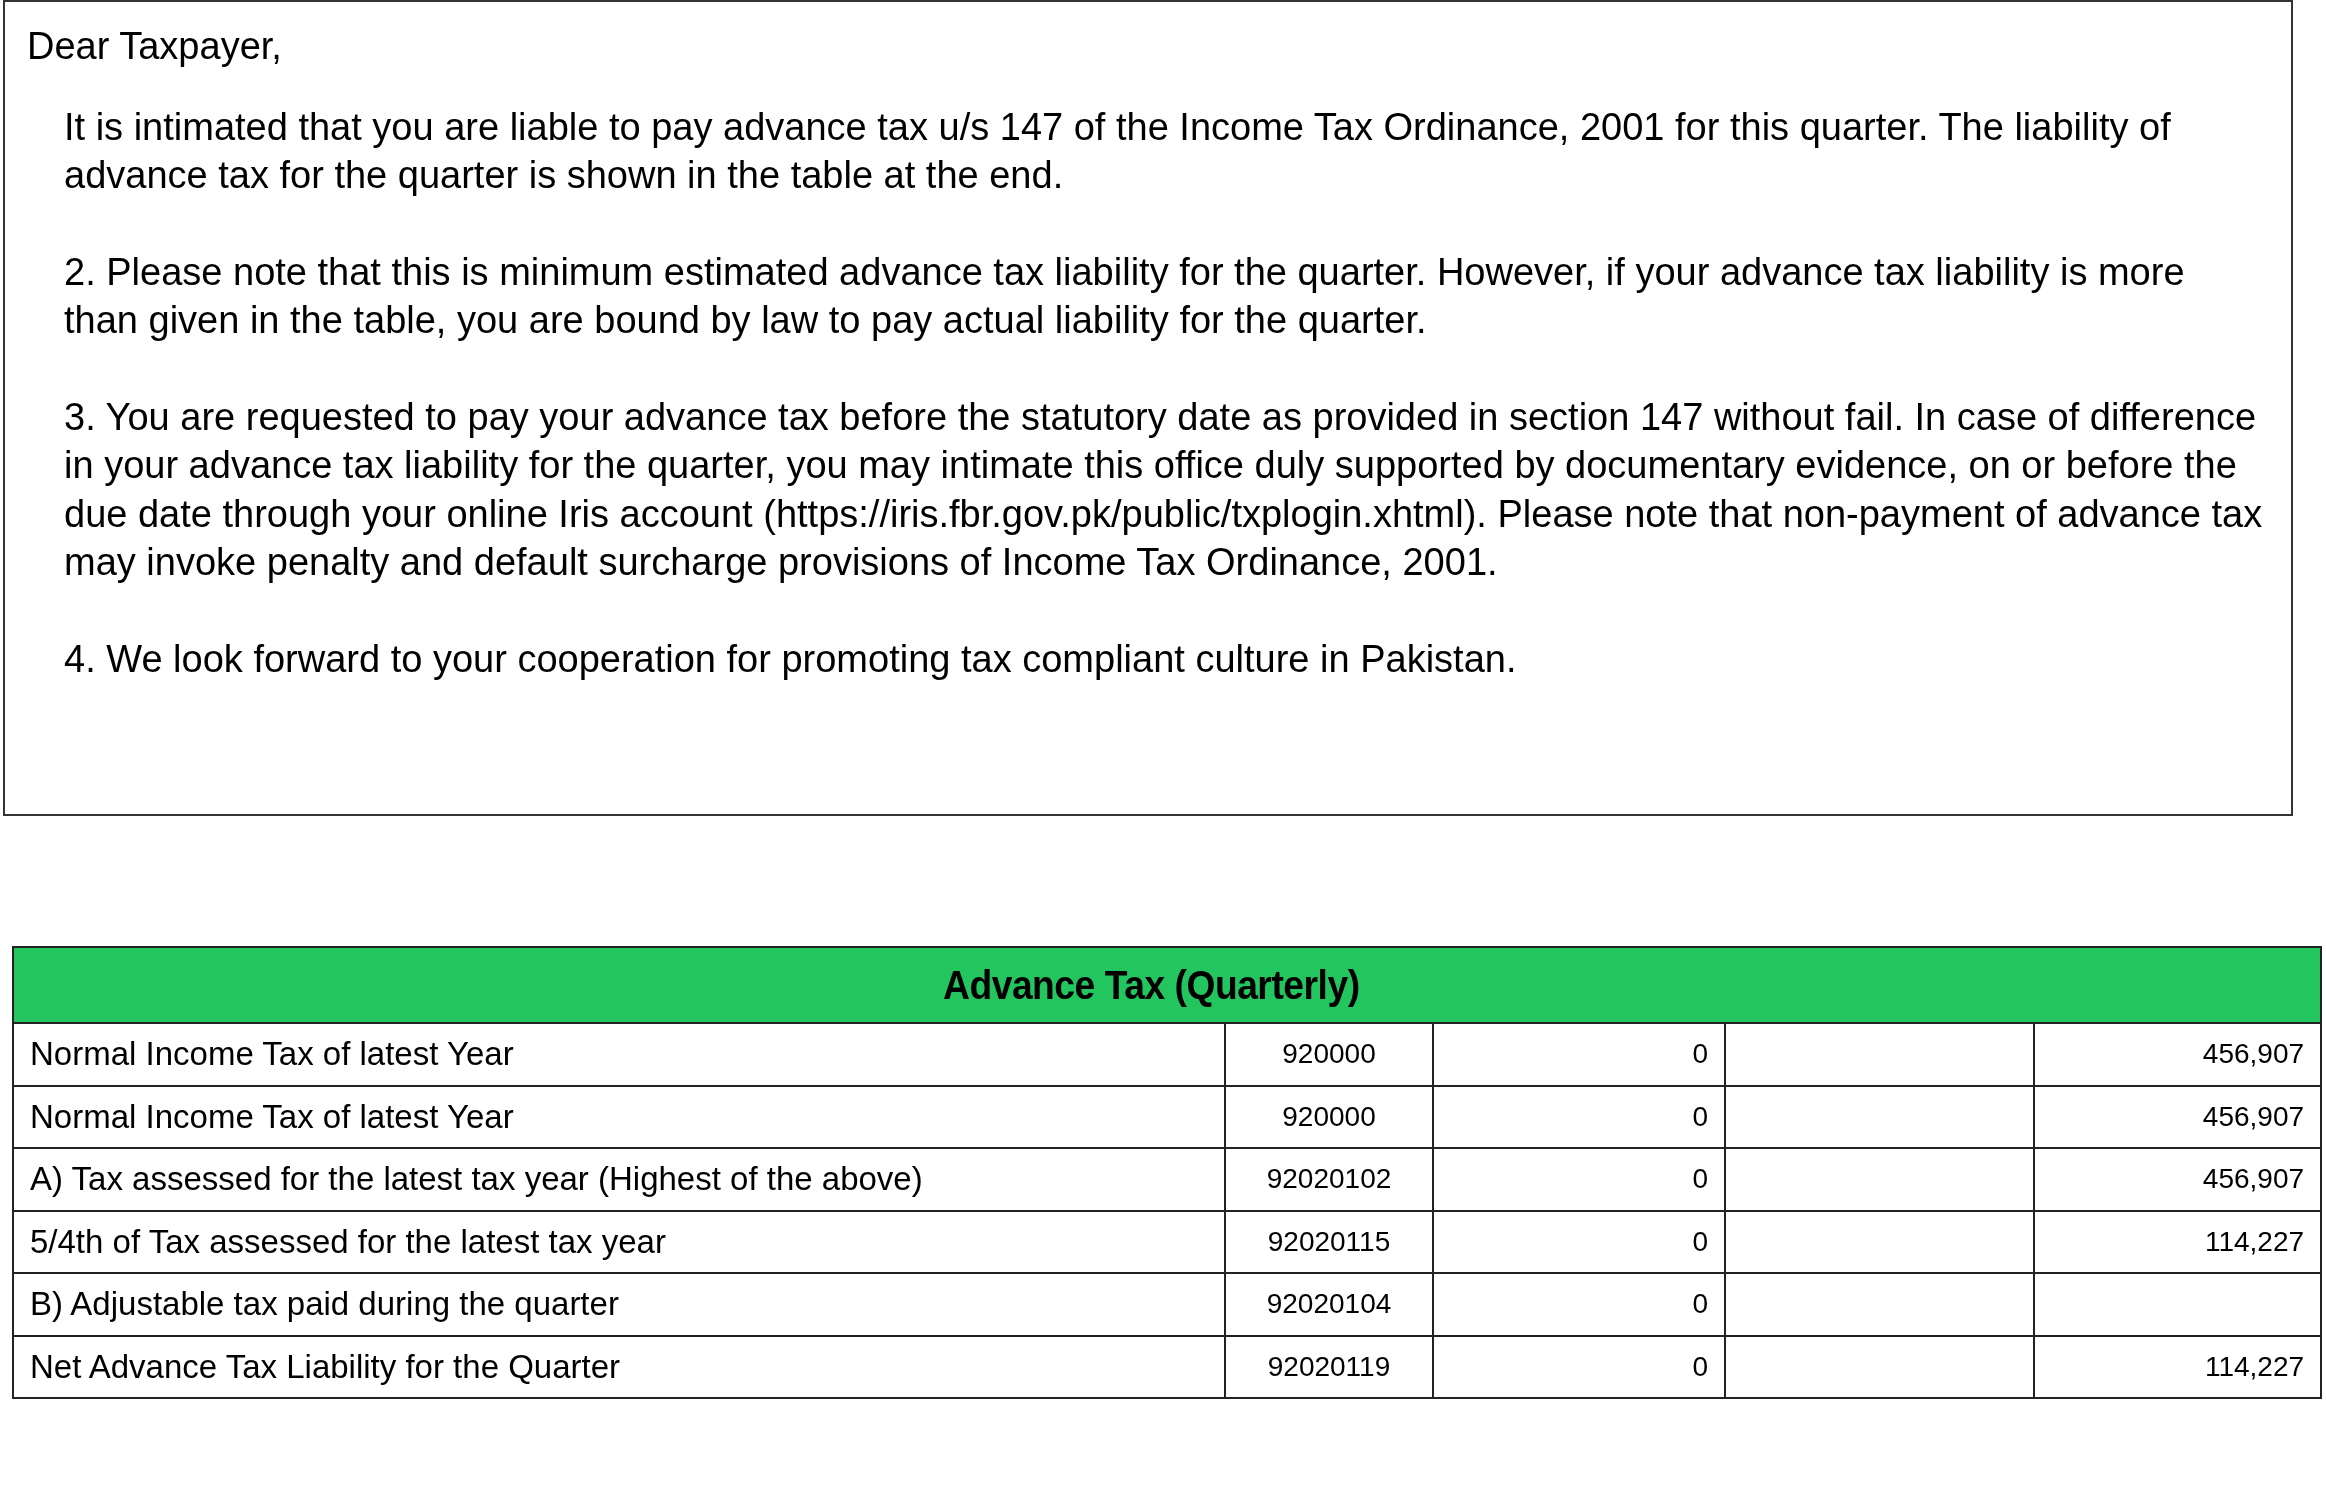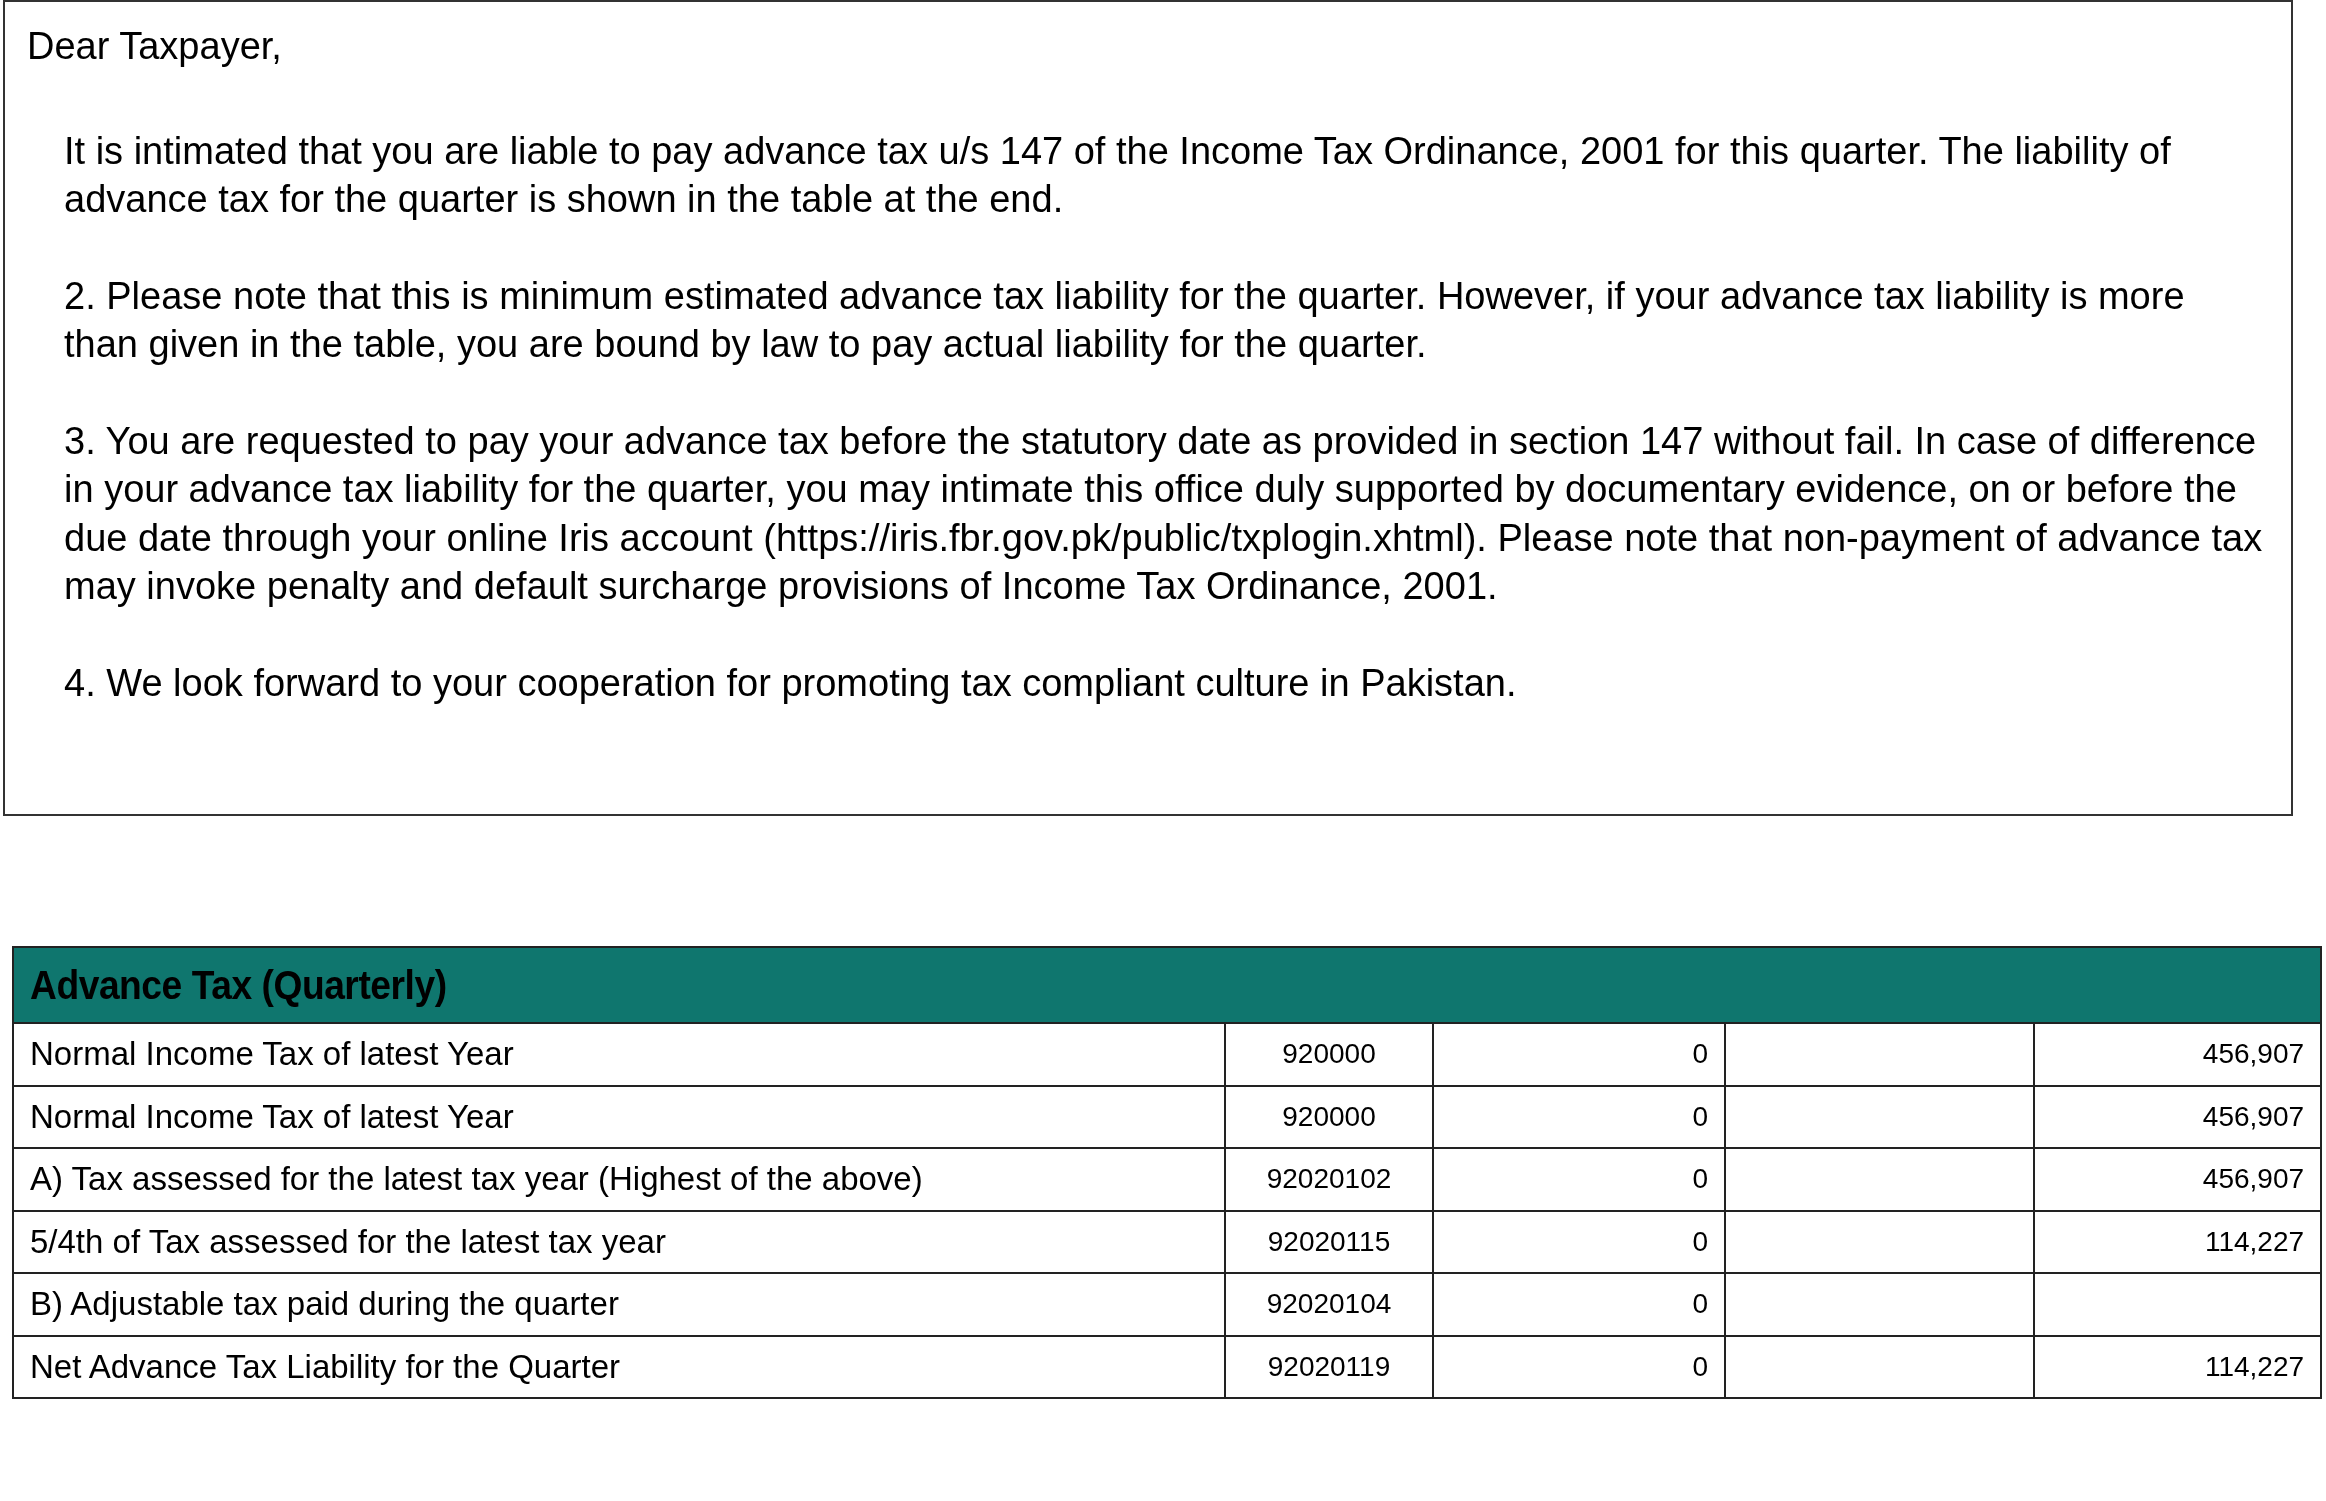--- a/index.html
+++ b/index.html
@@ -4,31 +4,31 @@
 <style>
   html, body { margin: 0; padding: 0; background: #ffffff; }
   body { width: 2326px; height: 1501px; position: relative; overflow: hidden;
          font-family: "Liberation Sans", "DejaVu Sans", sans-serif; color: #000; }
   .letter {
     position: absolute; left: 3px; top: 0px; width: 2290px; height: 816px;
     border: 2px solid #333; box-sizing: border-box; background: #fff;
     padding: 20px 22px 0 22px;
   }
   .letter p { margin: 0; font-size: 38px; line-height: 48.5px; }
-  .letter .greeting { margin-bottom: 56px; }
+  .letter .greeting { margin-bottom: 32px; }
   .letter .para { margin-bottom: 48px; margin-left: 37px; }
   table.tax {
     position: absolute; left: 12px; top: 946px; width: 2308px;
     border-collapse: collapse; table-layout: fixed;
   }
   table.tax td, table.tax th {
     border: 2px solid #222; padding: 0 16px; box-sizing: border-box;
   }
   .title-row th {
-    background: #0f766e; height: 76px; text-align: left; font-size: 40px;
+    background: #22c55e; height: 76px; text-align: center; font-size: 40px;
     font-weight: normal; letter-spacing: -0.5px;
   }
   .title-row th span { font-weight: bold; font-family: "Liberation Sans", sans-serif; transform: scaleX(0.93); display:inline-block; transform-origin:left; }
   .head-row th {
     background: #e8f0fa; height: 100px; font-size: 40px; font-weight: bold;
     line-height: 46px;
   }
   .head-row th.desc { text-align: left; }
   .head-row th.c { text-align: center; }
   .head-row th span { display: inline-block; transform: scaleX(0.93); }

